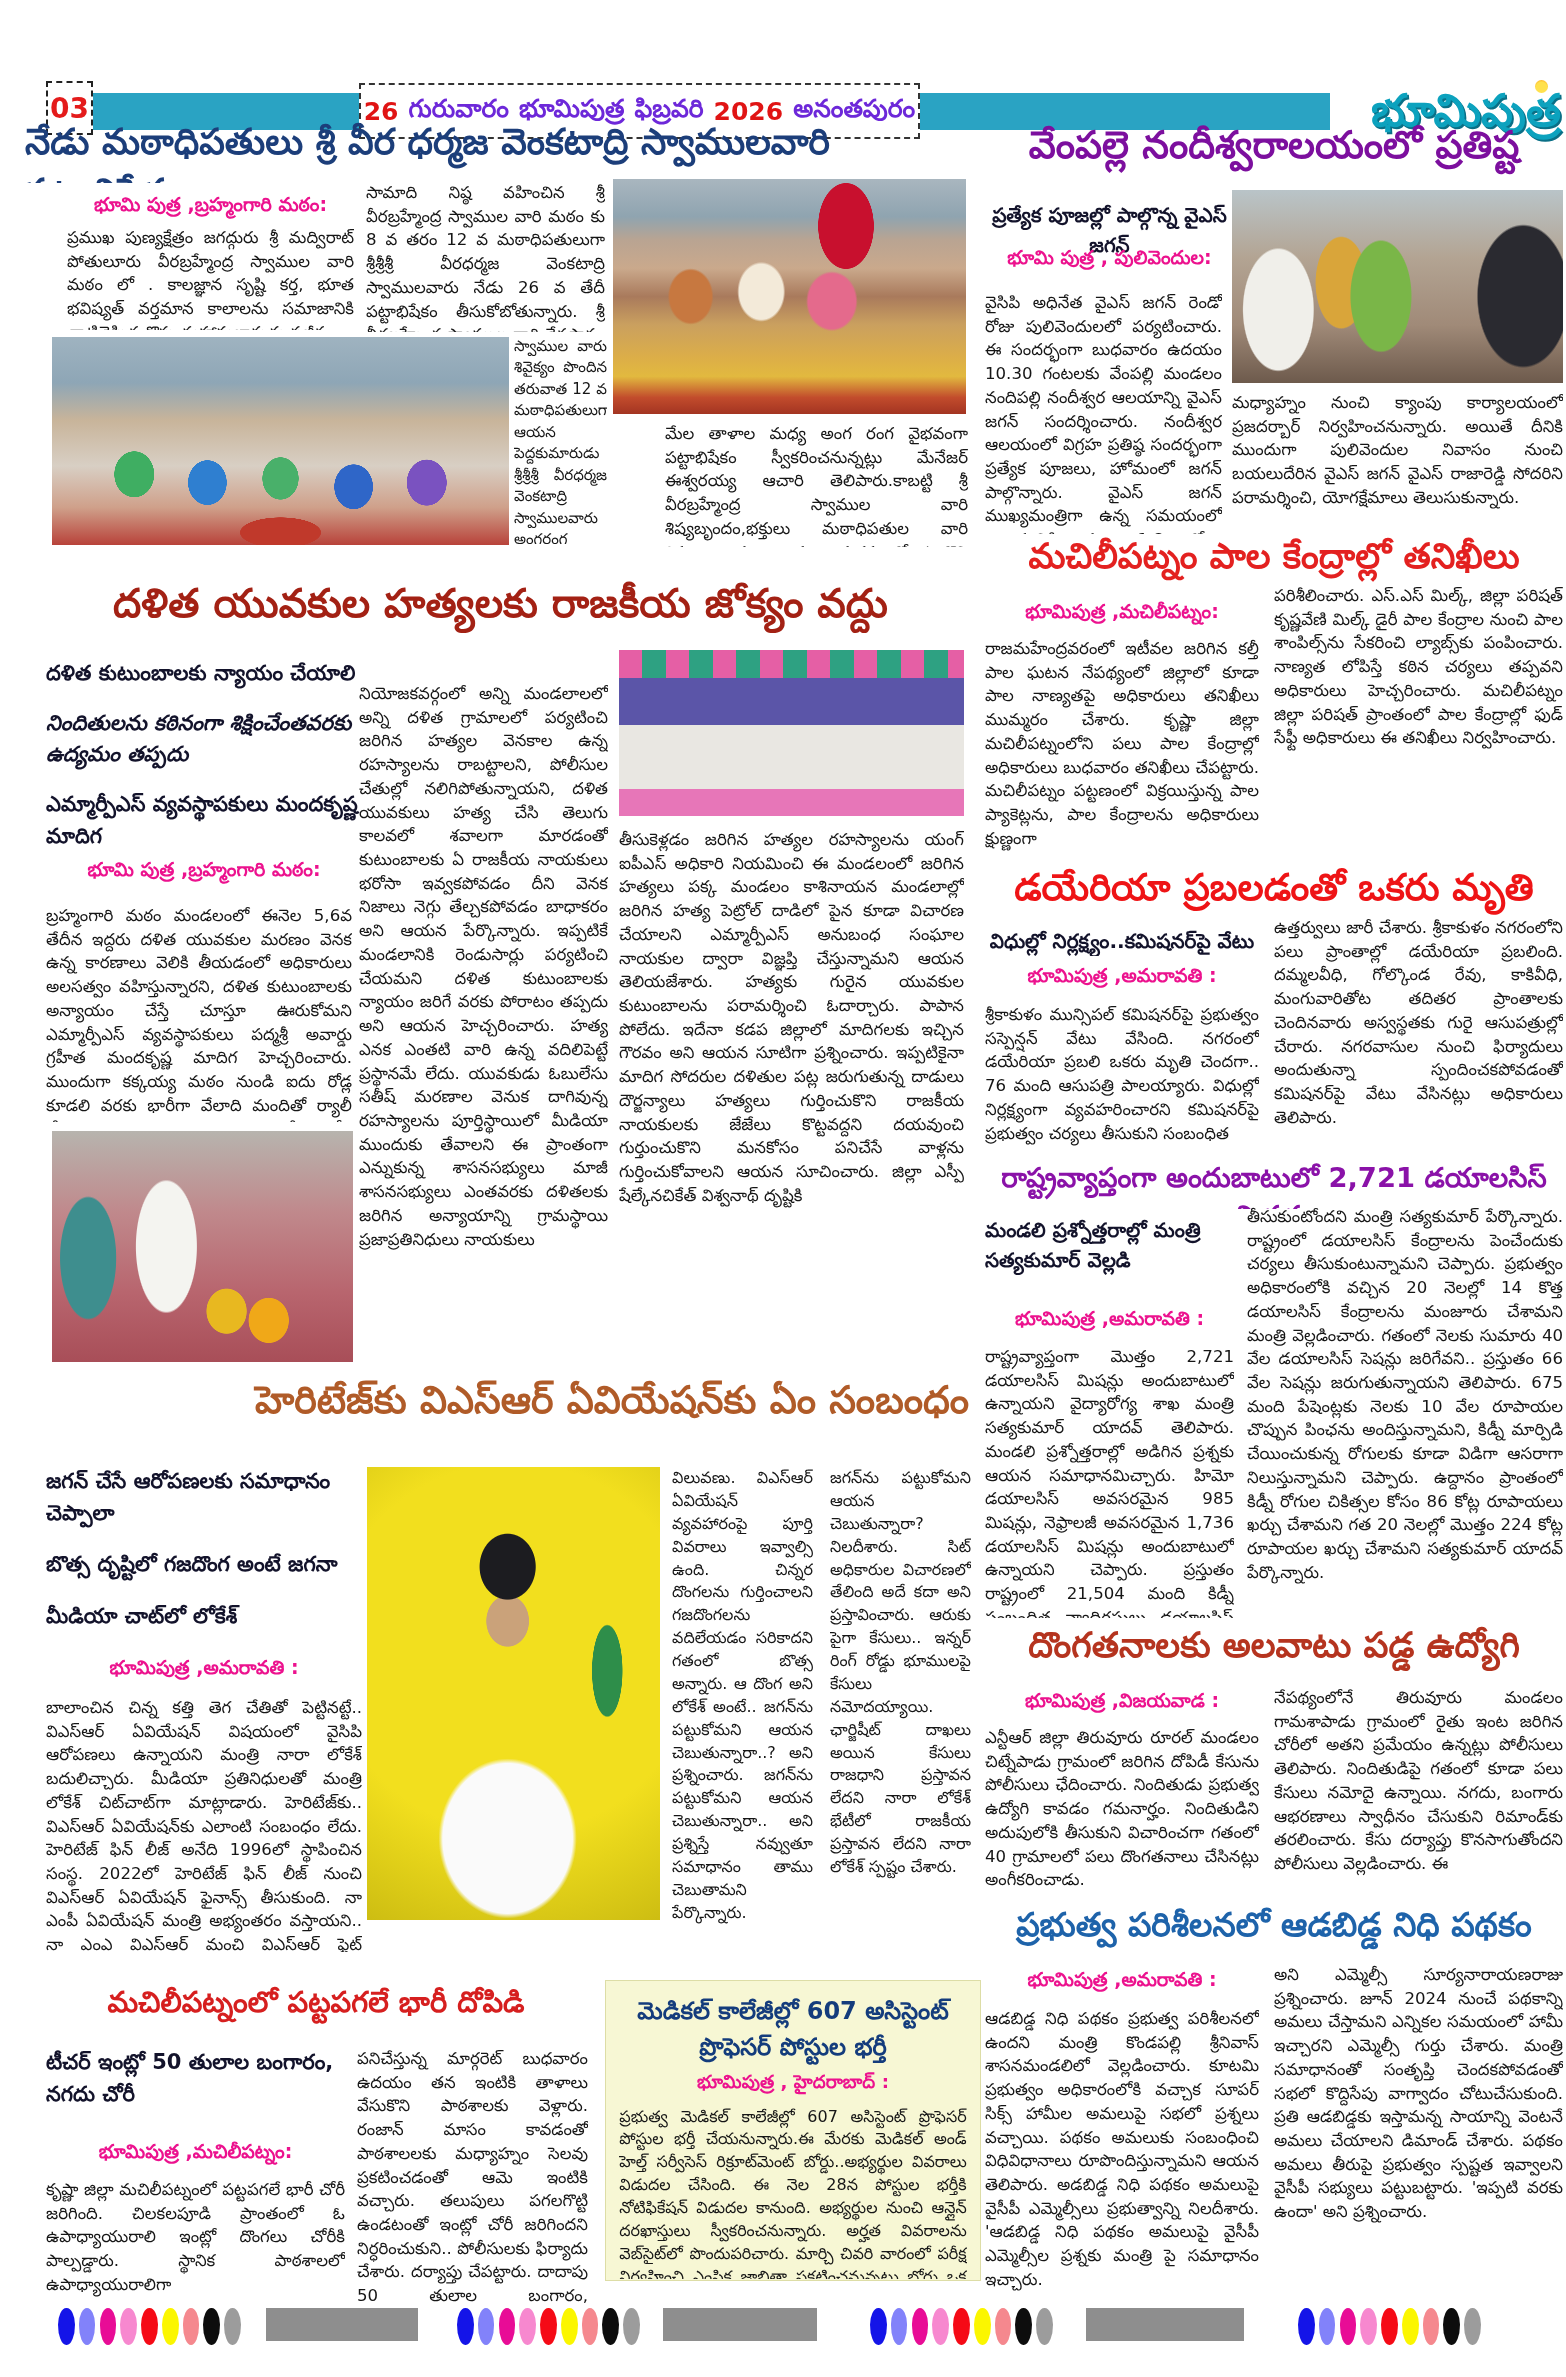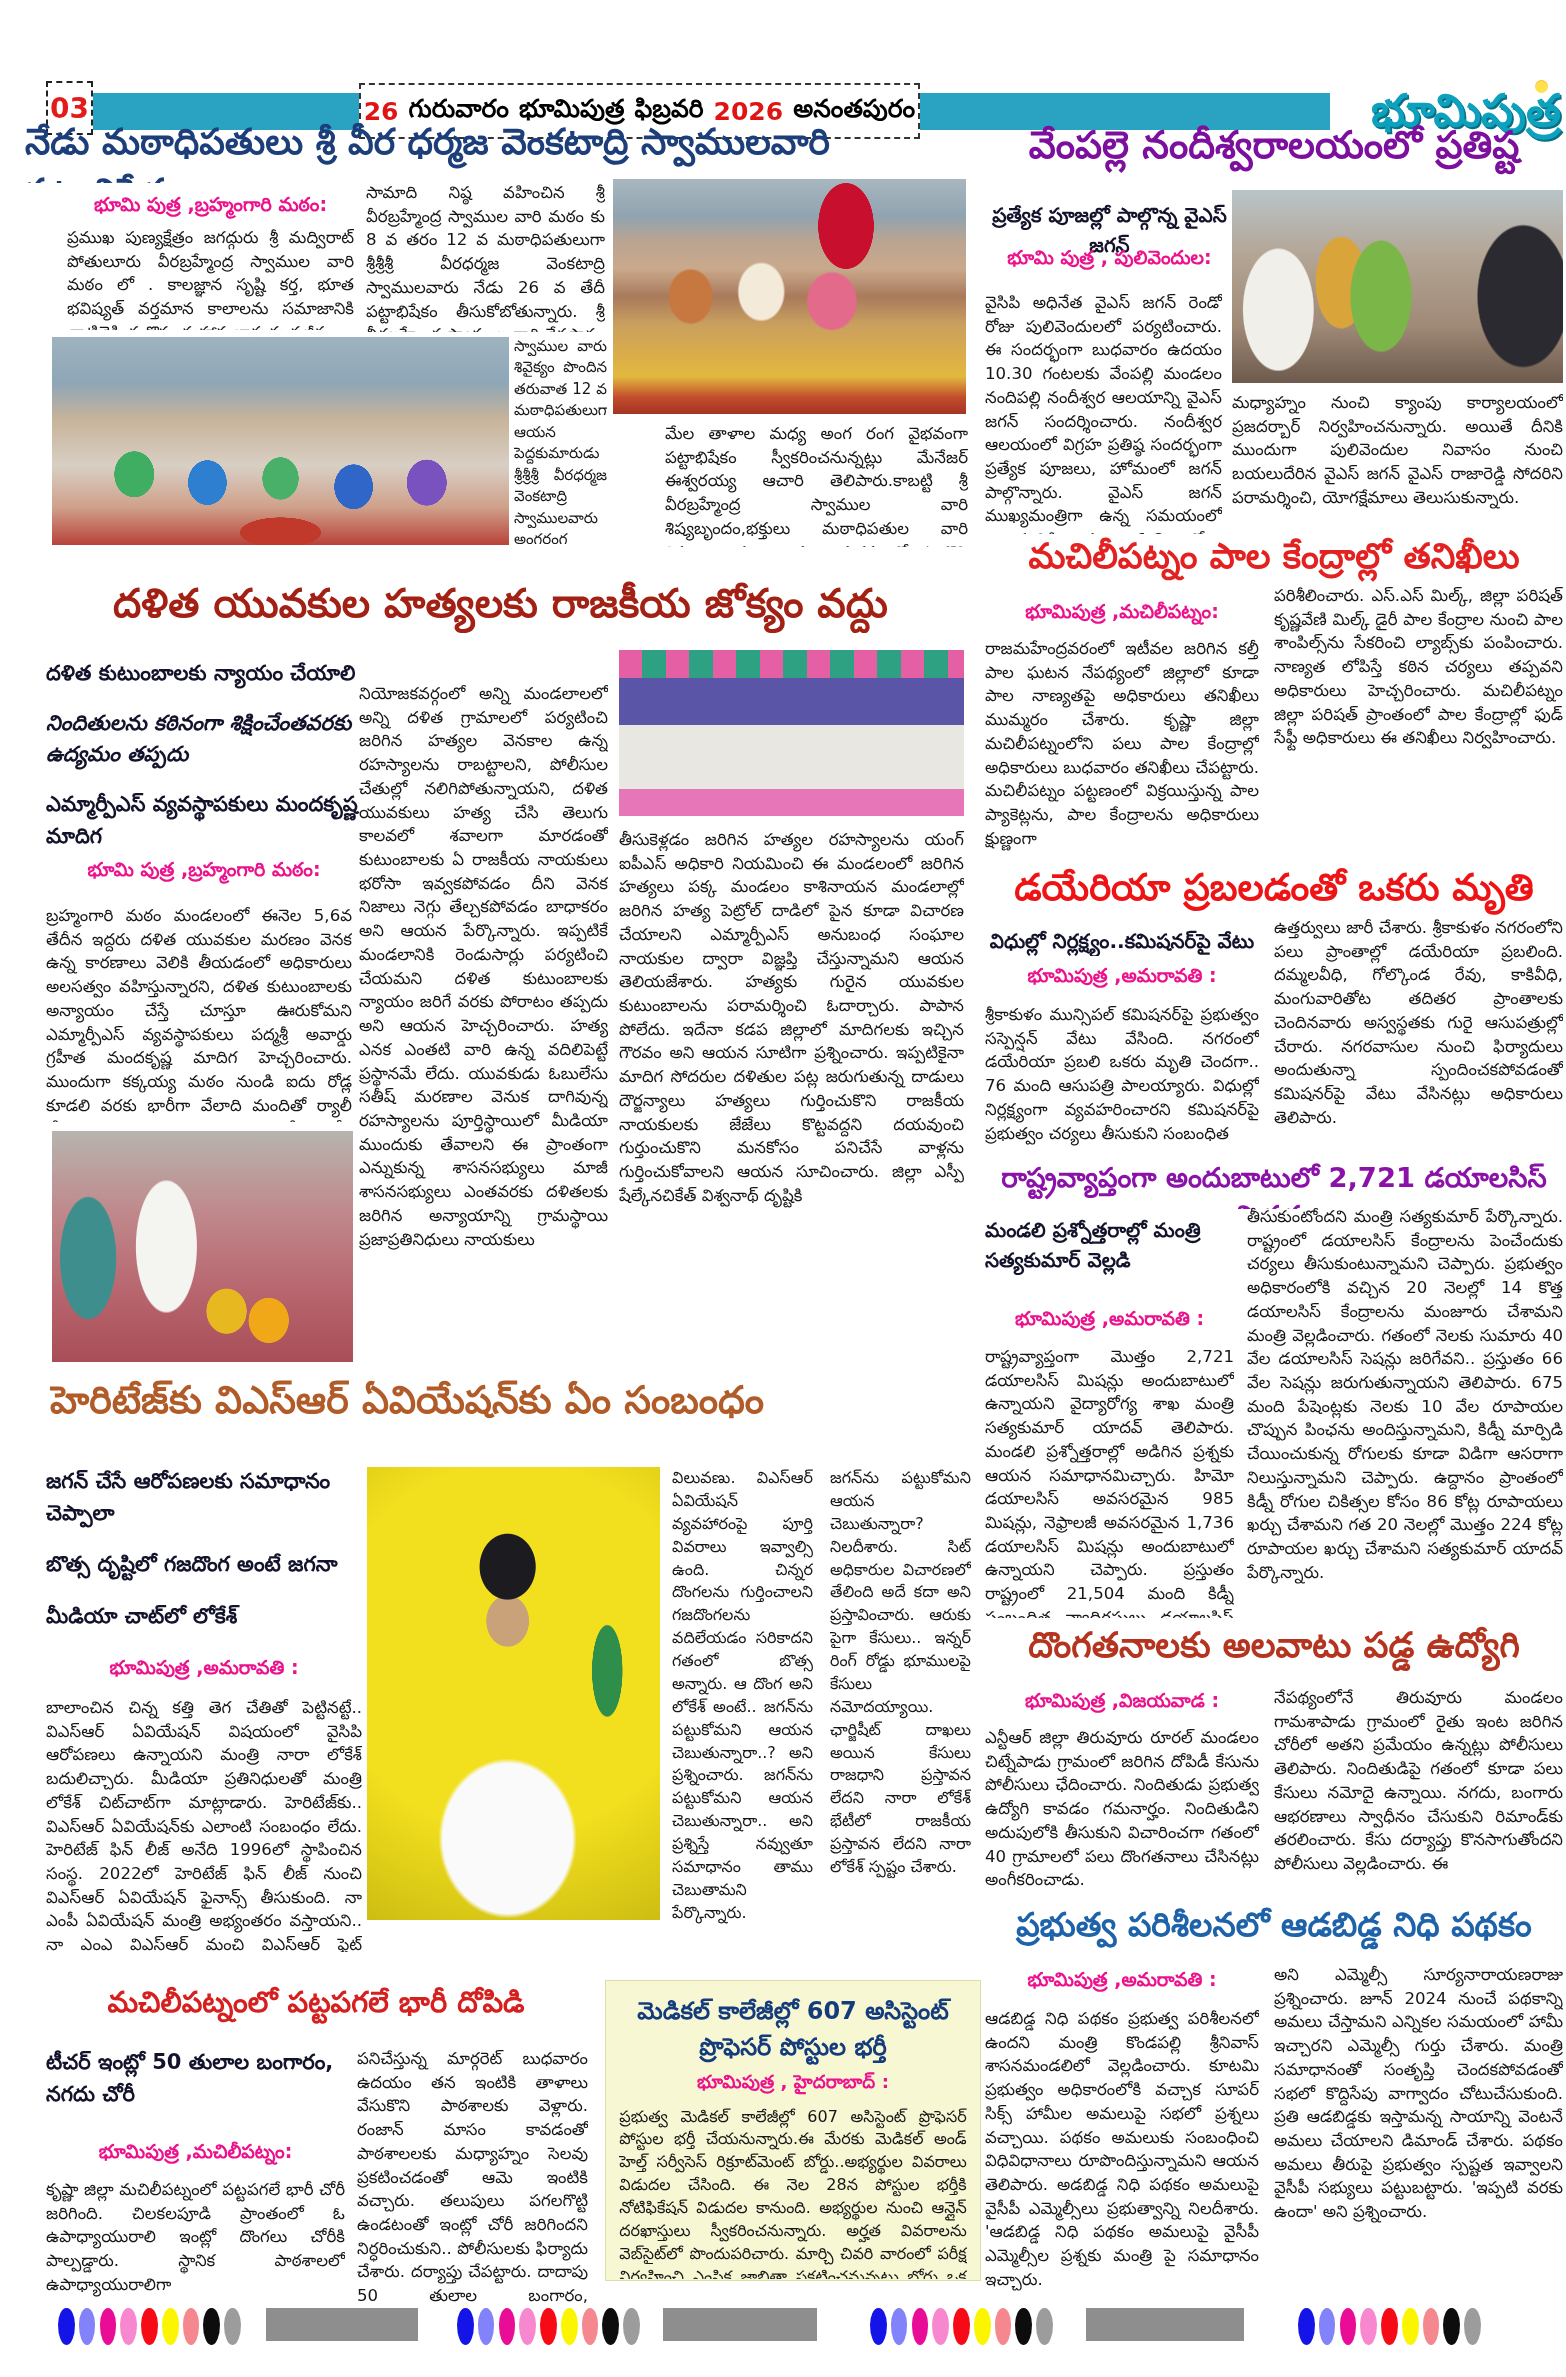--- a/index.html
+++ b/index.html
@@ -8,40 +8,40 @@
   .abs{position:absolute;}
 
   
   .pagenum{left:46px;top:81px;width:43px;height:50px;background:#fff;border:2.5px dashed #222;
            display:flex;align-items:center;justify-content:center;color:#e41b1b;
            font-weight:700;font-size:28px;}
   .tealbar{left:90px;top:93px;width:1240px;height:37px;background:#2aa3c3;}
   .datebox{left:359px;top:83px;width:557px;height:52px;background:#fff;border:2.5px dashed #333;
            display:flex;align-items:center;justify-content:center;gap:10px;
            font-weight:700;font-size:25px;}
-  .datebox .red{color:#e01414;} .datebox .blue{color:#000000;}
+  .datebox .red{color:#e01414;} .datebox .blue{color:#6d28d9;}
   .logo{left:1328px;top:81px;width:233px;height:70px;display:flex;align-items:center;justify-content:flex-end;
         color:#0ca2be;font-weight:800;font-size:45px;text-shadow:1.7px 1.7px 0 #0a6f86;}
   .logo-flame{left:1535px;top:80px;width:13.3px;height:13.3px;border-radius:50%;
         background:radial-gradient(circle at 50% 60%,#ffe14d 0 55%,#ff8c00 100%);}
 
   
   .body-txt{font-size:16.6px;line-height:1.43;text-align:justify;color:#161616;overflow:hidden;}
   .byline{color:#ec128e;font-weight:700;font-size:19px;text-align:center;overflow:hidden;}
   .subhead{color:#13132b;font-weight:700;font-size:21px;line-height:1.5;overflow:hidden;}
   .hl{font-weight:800;overflow:hidden;}
   .hl-navy{color:#1c3e7a;font-size:36px;}
   .hl-purple{color:#7c0f9e;font-size:38px;text-align:center;}
   .hl-darkred{color:#a32114;font-size:40px;text-align:center;}
   .hl-red{color:#e32120;font-size:35px;text-align:center;}
   .hl-red2{color:#ee1416;font-size:37px;text-align:center;}
   .hl-violet{color:#8a12a8;font-size:27.4px;text-align:center;}
   .hl-brick{color:#b5341f;font-size:35px;text-align:center;}
   .hl-blue{color:#1e63aa;font-size:33px;text-align:center;}
-  .hl-brown{color:#b05b28;font-size:38px;}
+  .hl-brown{color:#b05b28;font-size:38px;text-align:right;}
   .hl-red3{color:#d61f1f;font-size:29px;text-align:center;}
   .hl-box{color:#143c7c;font-size:24px;text-align:center;line-height:1.5;}
 
   
   .photo{position:absolute;overflow:hidden;}
   .photo-ceremony{background:
     radial-gradient(ellipse 46px 71px at 66% 20%, #c8102e 0 60%, transparent 61%),
     radial-gradient(ellipse 40px 50px at 42% 48%, #f3ead9 0 55%, transparent 60%),
     radial-gradient(ellipse 43px 50px at 62% 52%, #e46a8c 0 55%, transparent 60%),
     radial-gradient(ellipse 38px 47px at 22% 50%, #c77840 0 55%, transparent 60%),

